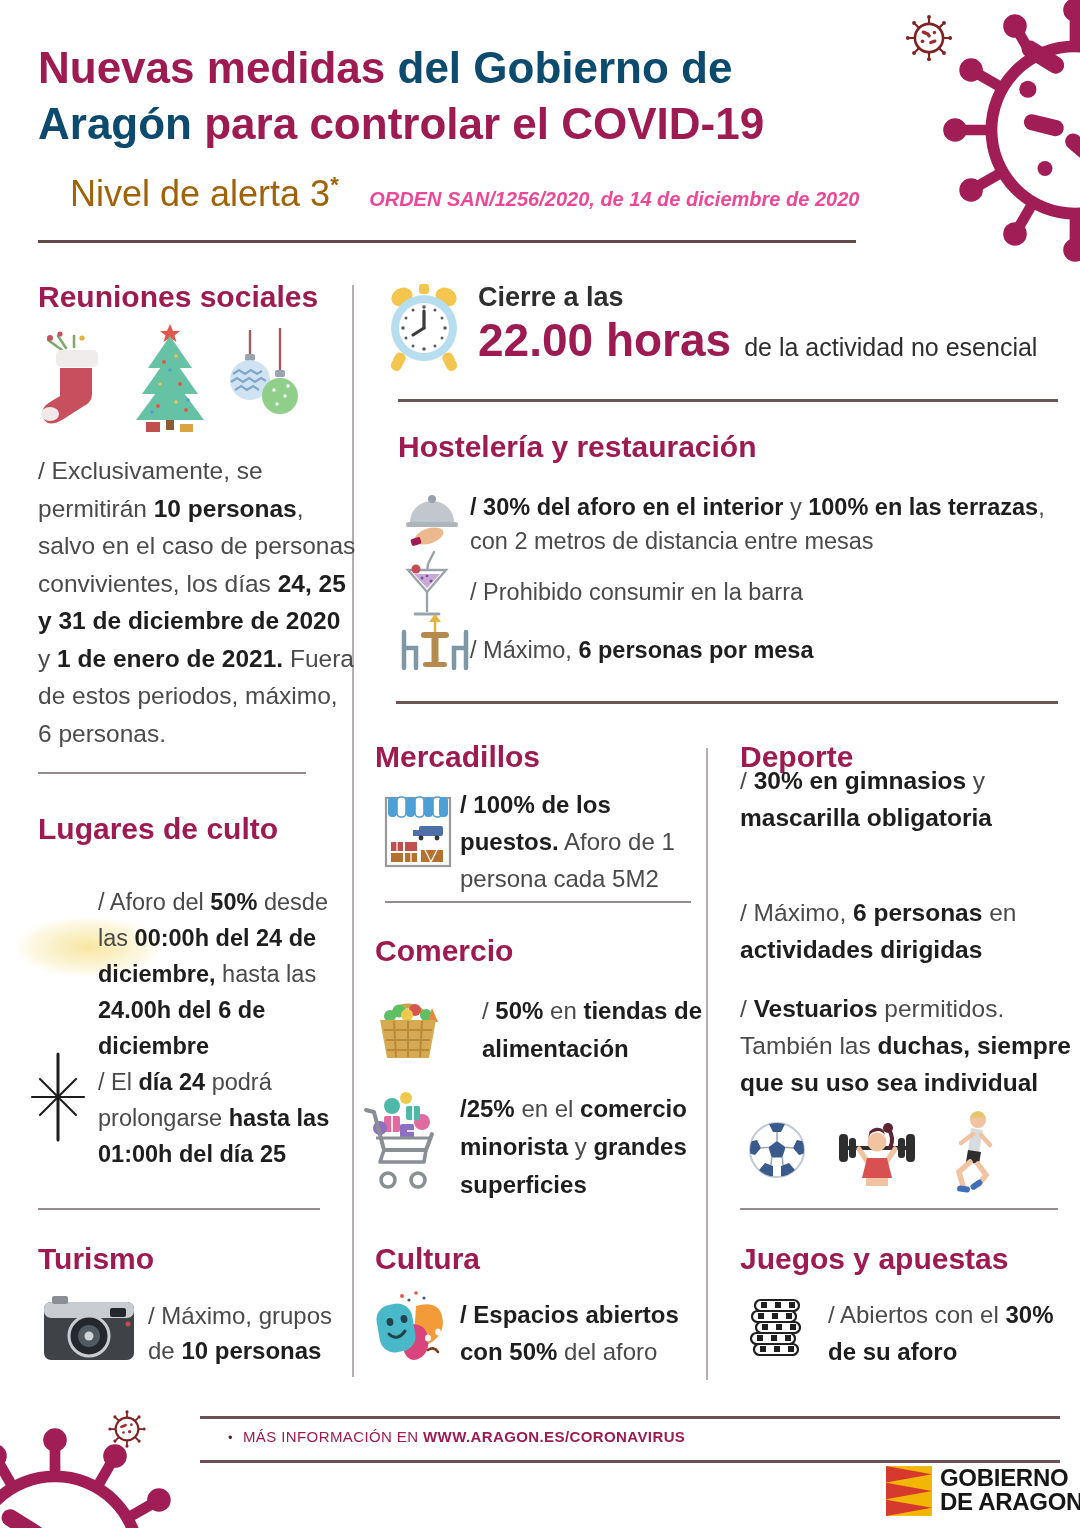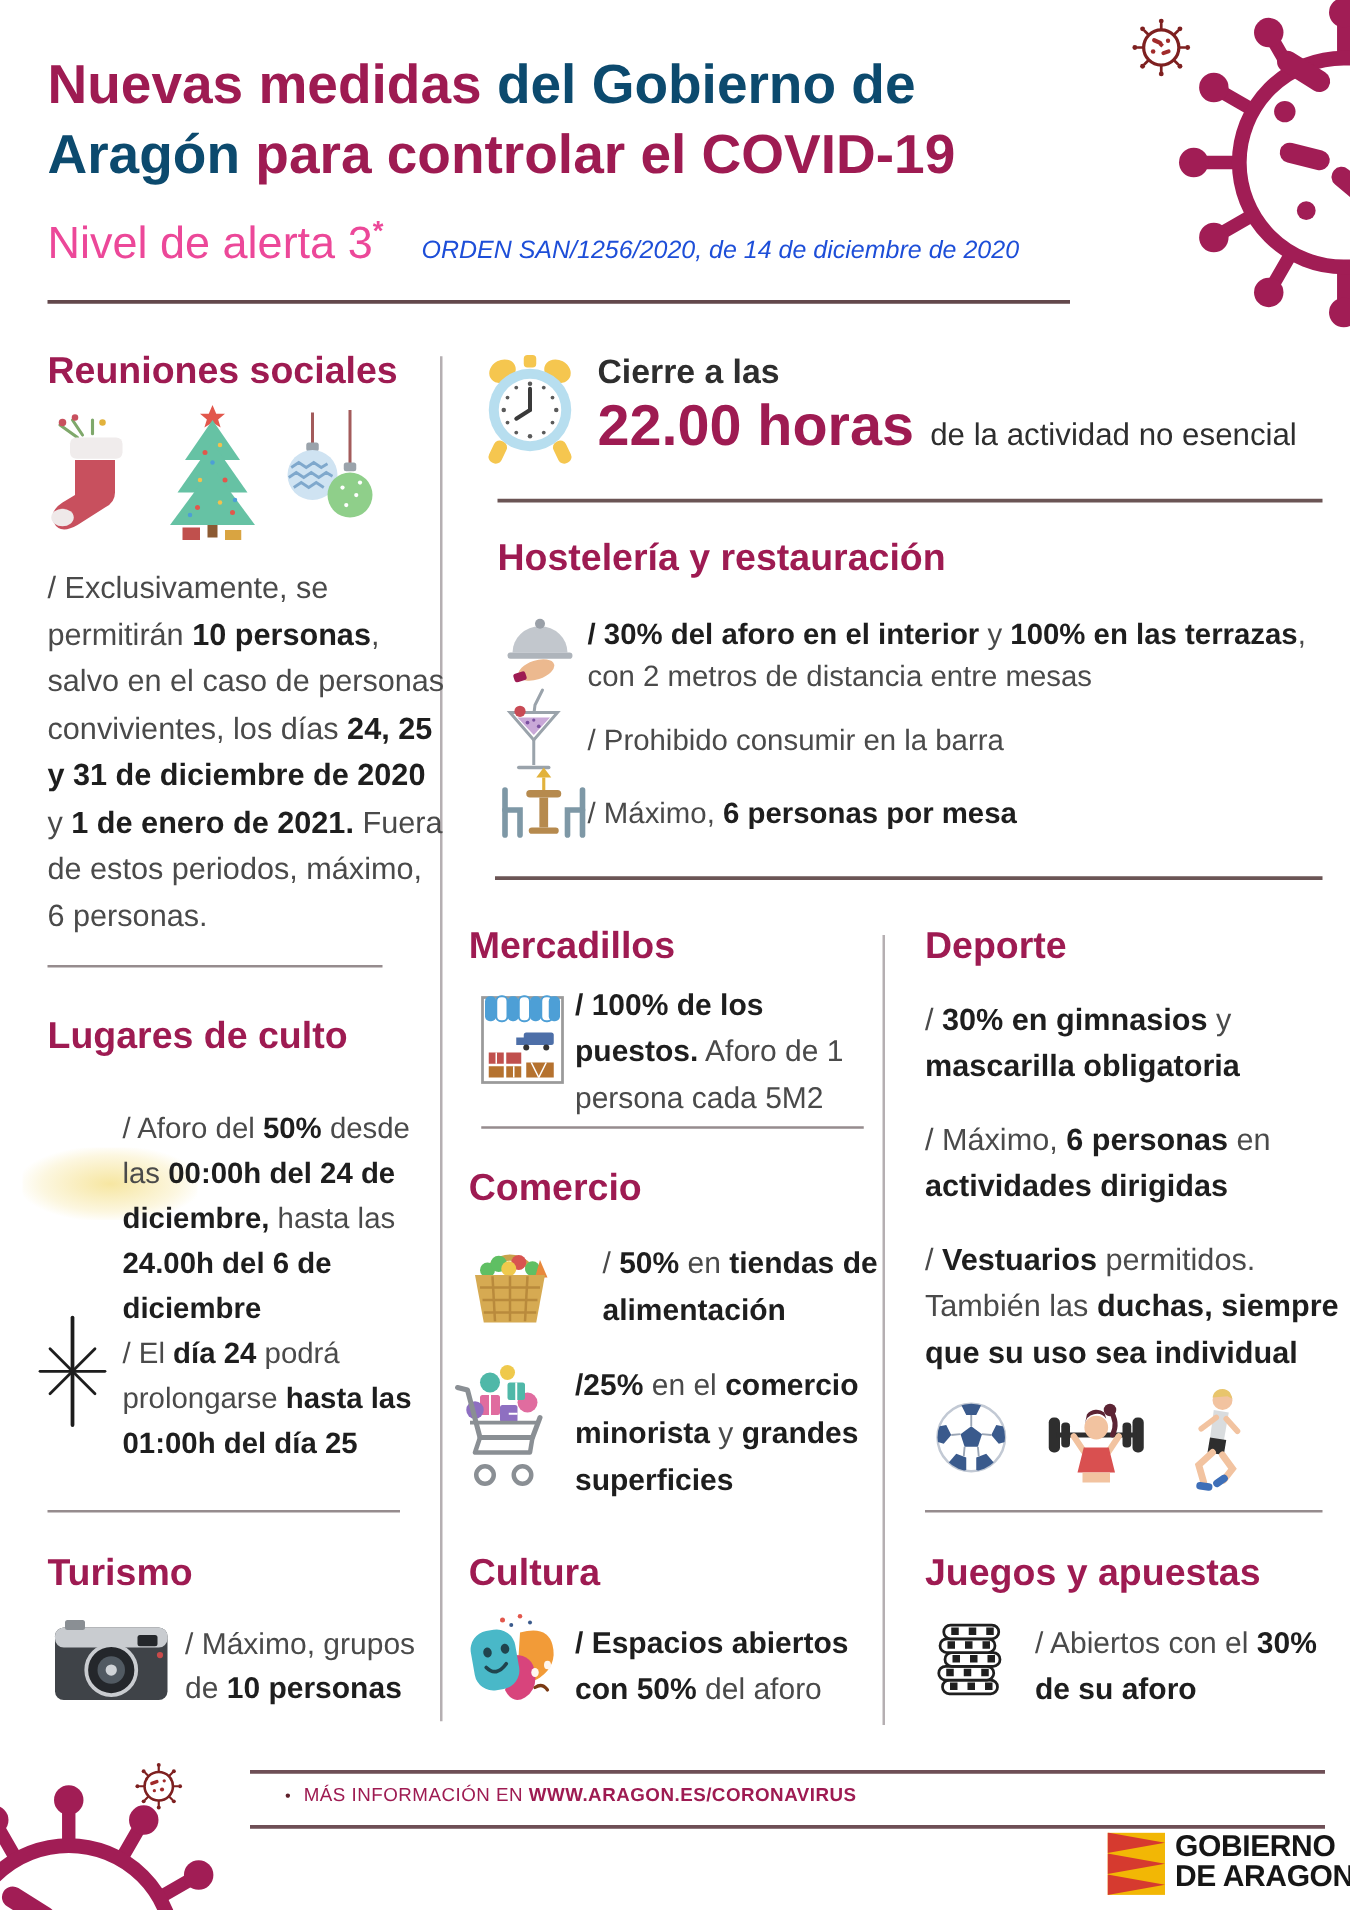--- a/index.html
+++ b/index.html
@@ -5,23 +5,23 @@
   html,body{margin:0;padding:0;background:#e9e9e9;}
   .page{position:relative;width:1080px;height:1528px;margin:0 auto;background:#ffffff;
         overflow:hidden;font-family:"Liberation Sans","DejaVu Sans",sans-serif;
         -webkit-font-smoothing:antialiased;}
   .abs{position:absolute;}
 
   
   .title-line{font-size:44px;line-height:56px;white-space:nowrap;}
   .title-line span{font-weight:600;color:#0c4a6e;}
   .title-line b{font-weight:800;color:#9E1B52;}
-  .alert-level{font-size:36px;font-weight:500;color:#ec4899;white-space:nowrap;}
+  .alert-level{font-size:36px;font-weight:500;color:#a16207;white-space:nowrap;margin-left:32px;}
   .alert-mark{font-size:22px;vertical-align:14px;font-weight:600;}
-  .order-ref{font-size:20px;font-style:italic;font-weight:400;color:#1d4ed8;white-space:nowrap;}
+  .order-ref{font-size:20px;font-style:italic;font-weight:700;color:#ec4899;white-space:nowrap;}
 
   .h2{font-size:30px;font-weight:700;color:#9E1B52;white-space:nowrap;}
 
   .body-text{font-size:24px;line-height:36px;color:#4A4A4A;}
   .body-text b{font-weight:700;color:#1E1E1E;}
 
   .closure-lead{font-size:27px;font-weight:700;color:#2E2E2E;}
   .closure-row{display:flex;align-items:baseline;gap:13px;white-space:nowrap;}
   .closure-time{font-size:46px;font-weight:800;color:#9E1B52;}
   .closure-scope{font-size:25px;font-weight:400;color:#2E2E2E;}
@@ -477,21 +477,21 @@
       </g>
     <path d="M4,22 L12,24 L22,62 L64,62 L70,46" fill="none" stroke="#8A8F94" stroke-width="4" stroke-linecap="round" stroke-linejoin="round"></path>
     <path d="M14,50 L68,50" stroke="#8A8F94" stroke-width="3"></path>
     <path d="M22,62 L18,74 L62,74 L64,62" fill="none" stroke="#8A8F94" stroke-width="3.6" stroke-linejoin="round"></path>
     <circle cx="26" cy="92" r="7" fill="#FFF" stroke="#8A8F94" stroke-width="3.6"></circle>
     <circle cx="56" cy="92" r="7" fill="#FFF" stroke="#8A8F94" stroke-width="3.6"></circle>
   </svg>
   <div class="abs body-text" style="left:460px;top:1090px;width:240px;line-height:38px;"><b>/</b><b>25%</b><span> en el </span><b>comercio minorista</b><span> y </span><b>grandes superficies</b></div>
 
   <div class="abs h2" style="left:740px;top:740px;">Deporte</div>
-  <div class="abs body-text" style="left:740px;top:798px;width:330px;font-size:24.5px;line-height:37px;"><span>/ </span><b>30% en gimnasios</b><span> y </span><b>mascarilla obligatoria</b></div>
+  <div class="abs body-text" style="left:740px;top:762px;width:330px;font-size:24.5px;line-height:37px;"><span>/ </span><b>30% en gimnasios</b><span> y </span><b>mascarilla obligatoria</b></div>
   <div class="abs body-text" style="left:740px;top:894px;width:330px;font-size:24.5px;line-height:37px;"><span>/ Máximo, </span><b>6 personas</b><span> en </span><b>actividades dirigidas</b></div>
   <div class="abs body-text" style="left:740px;top:990px;width:334px;font-size:24.5px;line-height:37px;"><span>/ </span><b>Vestuarios</b><span> permitidos. También las </span><b>duchas, siempre que su uso sea individual</b></div>
 
   <svg class="abs" style="left:745px;top:1118px;" width="64" height="64" viewBox="0 0 64 64">
     <defs>
         <clipPath id="ballclip">
           <circle cx="32" cy="32" r="27"></circle>
         </clipPath>
       </defs>
     <circle cx="32" cy="32" r="27" fill="#FFFFFF" stroke="#C2C9D4" stroke-width="2"></circle>

